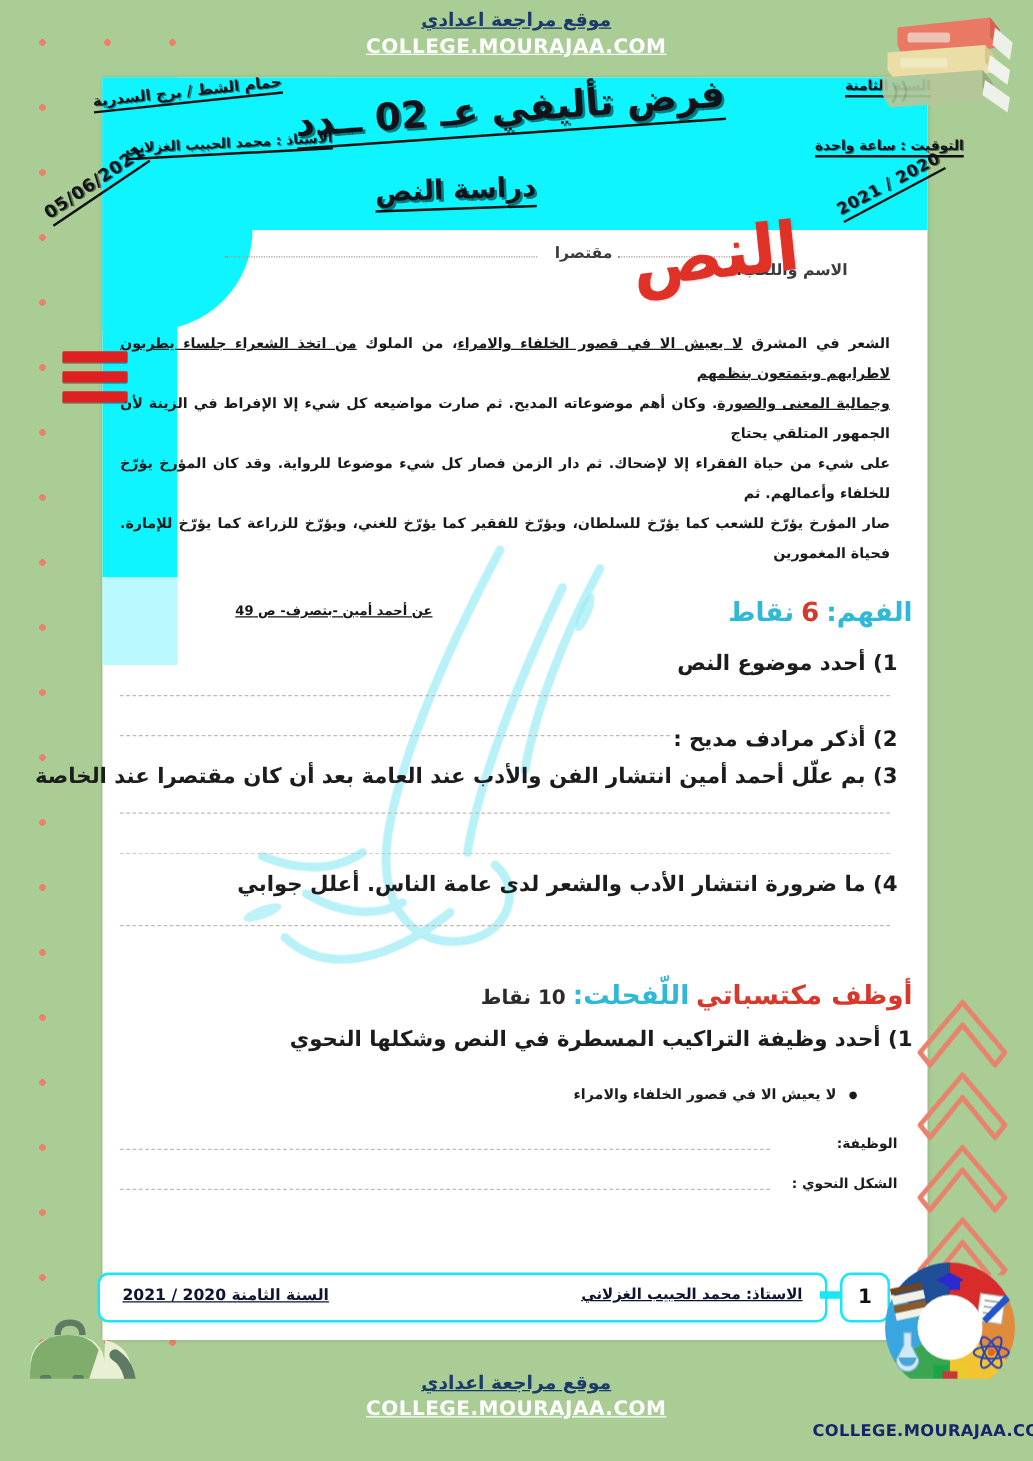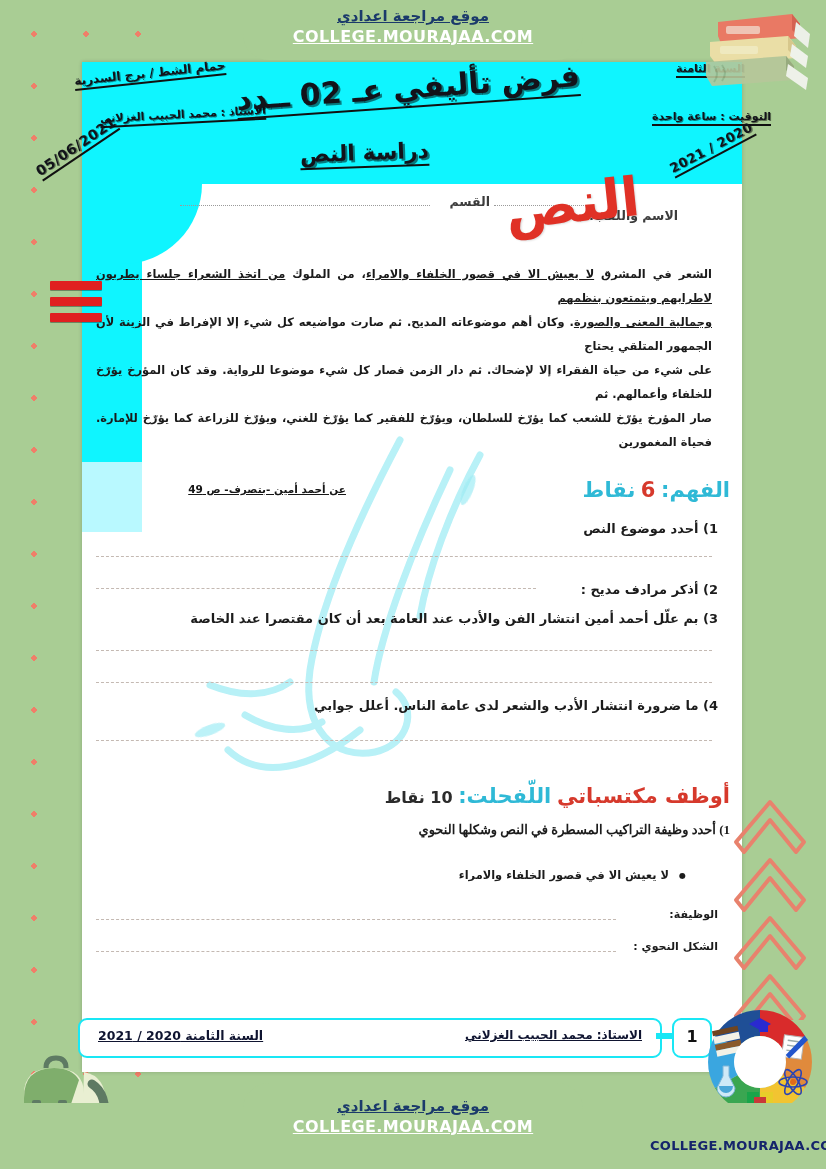--- a/index.html
+++ b/index.html
@@ -120,28 +120,28 @@
   .sec .a{color:#2fb9d6;font-size:21px;}
   .sec .b{color:#d6392c;font-size:21px;}
   .sec .c{color:#2b2b2b;font-size:16px;}
   .sec1{top:478px;}
   .sec2{top:784px;}
   .source{
     position:absolute;right:480px;top:483px;font-size:10.5px;font-weight:bold;color:#161616;
     text-decoration:underline;direction:rtl;
   }
   .q{
-    position:absolute;right:108px;font-size:13px;font-weight:bold;color:#1c1c1c;direction:rtl;
+    position:absolute;right:108px;font-size:17px;font-weight:bold;color:#1c1c1c;direction:rtl;
     white-space:nowrap;
   }
   .q1{top:521px;}
   .q2{top:582px;}
   .q3{top:611px;}
   .q4{top:698px;}
-  .qq1{top:822px;right:96px;font-family:Liberation Serif, serif;}
+  .qq1{top:822px;right:96px;}
   .bullet{position:absolute;right:140px;top:868px;font-size:11.4px;font-weight:bold;color:#1c1c1c;direction:rtl;}
   .bullet:before{content:"\25CF";font-size:8px;margin-left:10px;vertical-align:middle;}
   .fld{position:absolute;right:108px;font-size:11px;font-weight:bold;color:#1c1c1c;direction:rtl;}
   .f1{top:908px;}
   .f2{top:940px;}
   
   .rule{position:absolute;border-bottom:1.4px dashed #c4b9b2;height:0;}
   
   .swirl{position:absolute;left:150px;top:430px;width:360px;height:380px;opacity:.85;pointer-events:none;}
   
@@ -219,21 +219,21 @@
 </div>
 
 <div class="top-banner">
   <div class="l1">موقع مراجعة اعدادي</div>
   <div class="l2">COLLEGE.MOURAJAA.COM</div>
 </div>
 
 <div class="namerow">
   <span class="lbl nm1">الاسم واللقب:</span>
   <span class="dots1"></span>
-  <span class="lbl nm2">القسم</span>
+  <span class="lbl nm2">مقتصرا</span>
   <span class="dots2"></span>
 </div>
 <div class="bigred">النص</div>
 
 <svg class="swirl" viewBox="0 0 360 380">
   <g fill="none" stroke="#8fe8f2" stroke-width="7" stroke-linecap="round" opacity=".75">
     <path d="M250 10 C205 95 170 175 160 240 C152 300 185 330 225 322 C258 315 268 280 246 262"></path>
     <path d="M300 40 C262 120 232 200 224 252"></path>
     <path d="M210 300 C160 340 110 350 78 320"></path>
     <path d="M95 285 C120 300 150 305 172 292"></path>

